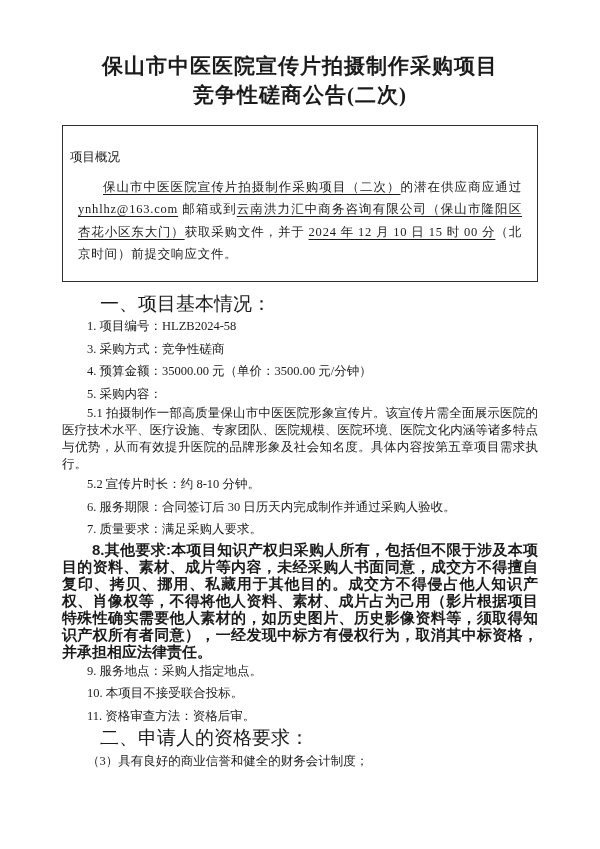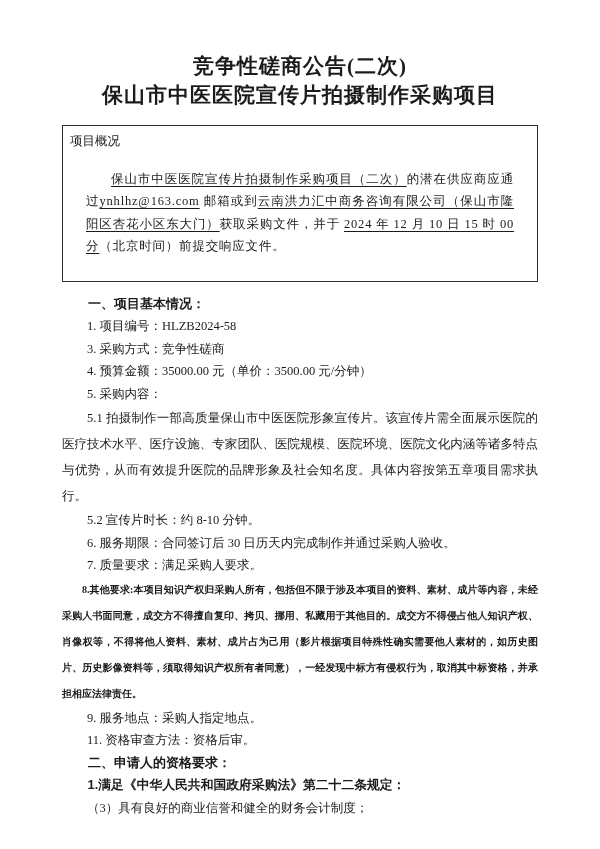--- a/index.html
+++ b/index.html
@@ -10,72 +10,72 @@
     font-family:"Liberation Serif","DejaVu Serif",serif;
   }
   .title{
     margin:0 0 15px 0;text-align:center;
     font-family:"Liberation Serif","DejaVu Serif",serif;
     font-weight:bold;font-size:21px;line-height:29px;letter-spacing:1px;
   }
   .title .tline{display:block;}
   .ovbox{
     border:1px solid #2e2e2e;
-    padding:5px 7px 7px 7px;
+    padding:21px 7px 7px 7px;
     margin:0 0 11px 0;
   }
   .ovhead{font-size:12.5px;line-height:21px;margin:0;}
   .ovpara{
-    margin:16px;font-size:12.5px;line-height:22.4px;
+    margin:8px;font-size:12.5px;line-height:22.4px;
     text-indent:2em;text-align:justify;letter-spacing:0.8px;
   }
   .u{text-decoration:underline;text-underline-offset:3px;}
   p{margin:0;}
   .h1sec{
     font-family:"Liberation Sans","DejaVu Sans",sans-serif;
-    font-weight:bold;font-size:13px;line-height:22.5px;text-indent:2em;
+    font-weight:normal;font-size:19px;line-height:22.5px;text-indent:2em;
   }
   .sec1-head{margin-top:2px;}
   .item{font-size:12.5px;line-height:22.5px;text-indent:2em;white-space:nowrap;}
-  .flow{font-size:12.5px;line-height:26px;text-indent:2em;text-align:justify;}
+  .flow{font-size:12.5px;line-height:17px;text-indent:2em;text-align:justify;}
   .boldp{
-    font-family:Liberation Serif, serif;
-    font-weight:bold;font-size:10px;
+    font-family:Liberation Sans, sans-serif;
+    font-weight:bold;font-size:15px;
   }
   .h2sec{
     font-family:"Liberation Sans","DejaVu Sans",sans-serif;
     font-weight:bold;font-size:12.8px;line-height:22.5px;text-indent:2em;
   }
 </style>
 </head>
 <body>
 
 <div class="page">
 
   <h1 class="title">
+    <span class="tline">保山市中医医院宣传片拍摄制作采购项目</span>
     <span class="tline">竞争性磋商公告(二次)</span>
-    <span class="tline">保山市中医医院宣传片拍摄制作采购项目</span>
   </h1>
 
   <div class="ovbox">
     <p class="ovhead">项目概况</p>
     <p class="ovpara"><span class="u">保山市中医医院宣传片拍摄制作采购项目（二次）</span><span>的潜在供应商应通过</span><span class="u">ynhlhz@163.com</span><span> 邮箱或到</span><span class="u">云南洪力汇中商务咨询有限公司（保山市隆阳区杏花小区东大门）</span><span>获取采购文件，并于 </span><span class="u">2024 年 12 月 10 日 15 时 00 分</span><span>（北京时间）前提交响应文件。</span></p>
   </div>
 
   <p class="h1sec sec1-head">一、项目基本情况：</p>
 
   <p class="item">1. 项目编号：HLZB2024-58</p>
   <p class="item">3. 采购方式：竞争性磋商</p>
   <p class="item">4. 预算金额：35000.00 元（单价：3500.00 元/分钟）</p>
   <p class="item">5. 采购内容：</p>
   <p class="flow">5.1 拍摄制作一部高质量保山市中医医院形象宣传片。该宣传片需全面展示医院的医疗技术水平、医疗设施、专家团队、医院规模、医院环境、医院文化内涵等诸多特点与优势，从而有效提升医院的品牌形象及社会知名度。具体内容按第五章项目需求执行。</p>
   <p class="item">5.2 宣传片时长：约 8-10 分钟。</p>
   <p class="item">6. 服务期限：合同签订后 30 日历天内完成制作并通过采购人验收。</p>
   <p class="item">7. 质量要求：满足采购人要求。</p>
   <p class="flow boldp">8.其他要求:本项目知识产权归采购人所有，包括但不限于涉及本项目的资料、素材、成片等内容，未经采购人书面同意，成交方不得擅自复印、拷贝、挪用、私藏用于其他目的。成交方不得侵占他人知识产权、肖像权等，不得将他人资料、素材、成片占为己用（影片根据项目特殊性确实需要他人素材的，如历史图片、历史影像资料等，须取得知识产权所有者同意），一经发现中标方有侵权行为，取消其中标资格，并承担相应法律责任。</p>
   <p class="item">9. 服务地点：采购人指定地点。</p>
+  <p class="item">10. 本项目不接受联合投标。</p>
   <p class="item">11. 资格审查方法：资格后审。</p>
 
   <p class="h1sec">二、申请人的资格要求：</p>
-  <p class="h2sec">1.满足《中华人民共和国政府采购法》第二十二条规定：</p>
   <p class="item">（3）具有良好的商业信誉和健全的财务会计制度；</p>
 
 </div>
 
 </body></html>

